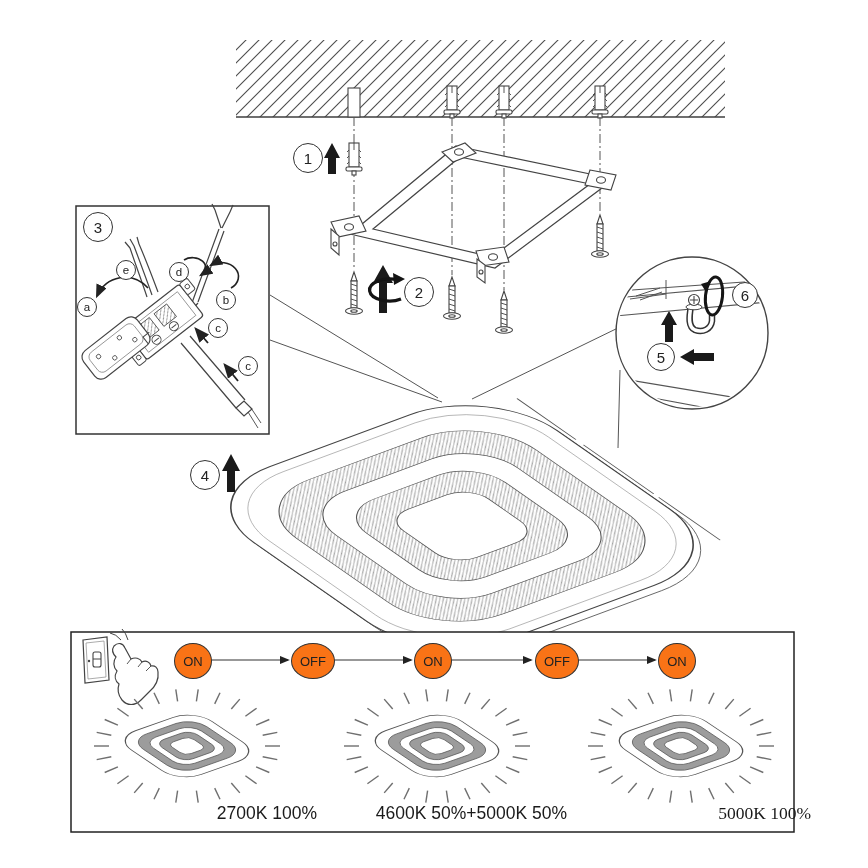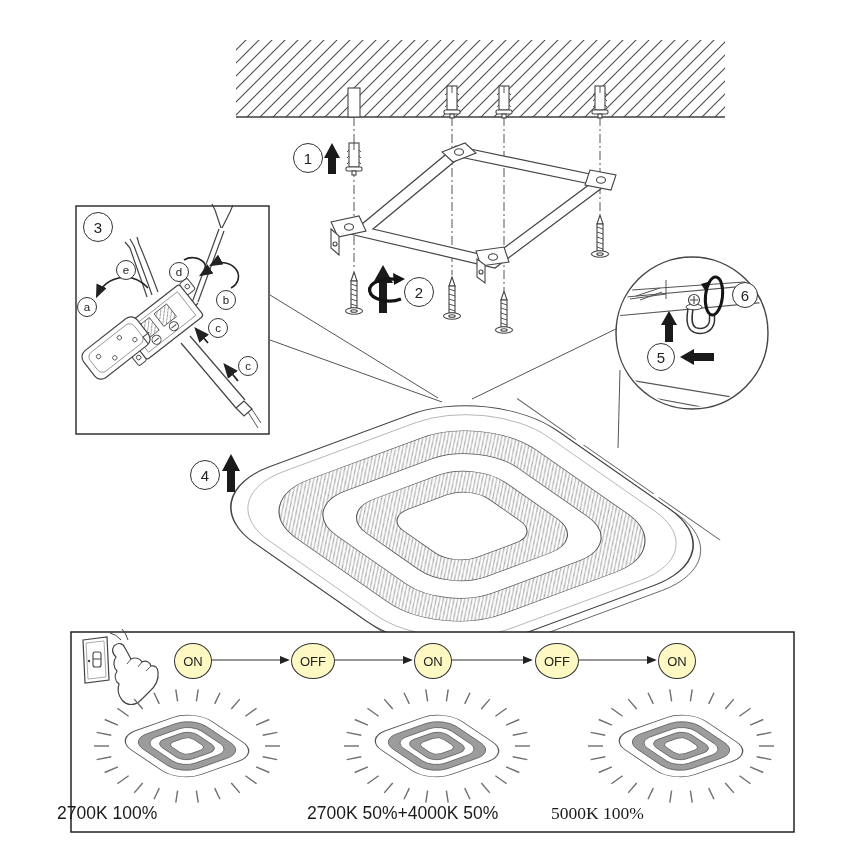--- a/index.html
+++ b/index.html
@@ -4,22 +4,22 @@
 <style>
   html,body{margin:0;padding:0;background:#fff;}
   .stage{position:relative;width:868px;height:868px;background:#fff;overflow:hidden;
          font-family:"Liberation Sans",sans-serif;}
   .stage svg{position:absolute;left:0;top:0;}
   .circle-label{position:absolute;display:flex;align-items:center;justify-content:center;
     border:1.4px solid #333;border-radius:50%;background:#fff;color:#222;z-index:3;}
   .step{font-size:15px;}
   .letter{font-size:11.5px;}
   .onoff{position:absolute;display:flex;align-items:center;justify-content:center;
-    border:1.4px solid #333;border-radius:50%;background:#fef9c3;color:#222;font-size:13px;z-index:3;}
-  .mode-label{position:absolute;width:260px;text-align:left;font-size:17.5px;color:#1a1a1a;z-index:3;}
+    border:1.4px solid #333;border-radius:50%;background:#f97316;color:#222;font-size:13px;z-index:3;}
+  .mode-label{position:absolute;width:260px;text-align:right;font-size:17.5px;color:#1a1a1a;z-index:3;}
 </style>
 </head>
 <body>
 
 <div class="stage">
 <svg width="868" height="868" viewBox="0 0 868 868">
   <defs>
     <pattern id="ph" width="13" height="13" patternUnits="userSpaceOnUse">
       <path d="M-1,14 L14,-1" stroke="#4a4a4a" stroke-width="1.1" fill="none"></path>
       <path d="M-4,4 L4,-4" stroke="#4a4a4a" stroke-width="1.1" fill="none"></path>
@@ -350,15 +350,15 @@
 <div class="circle-label letter" style="left:169px;top:262px;width:18px;height:18px;">d</div>
 <div class="circle-label letter" style="left:116px;top:260px;width:18px;height:18px;">e</div>
 
 <div class="onoff" style="left:174px;top:643px;width:36px;height:34px;">ON</div>
 <div class="onoff" style="left:291px;top:643px;width:42px;height:34px;">OFF</div>
 <div class="onoff" style="left:414px;top:643px;width:36px;height:34px;">ON</div>
 <div class="onoff" style="left:535px;top:643px;width:42px;height:34px;">OFF</div>
 <div class="onoff" style="left:658px;top:643px;width:36px;height:34px;">ON</div>
 
 <div class="mode-label" style="left:57px;top:803px;">2700K 100%</div>
-<div class="mode-label" style="left:307px;top:803px;">2700K 50%+4000K 50%</div>
+<div class="mode-label" style="left:307px;top:803px;">4600K 50%+5000K 50%</div>
 <div class="mode-label" style="left:551px;top:803px;font-family:Liberation Serif, serif;">5000K 100%</div>
 </div>
 
 </body></html>

